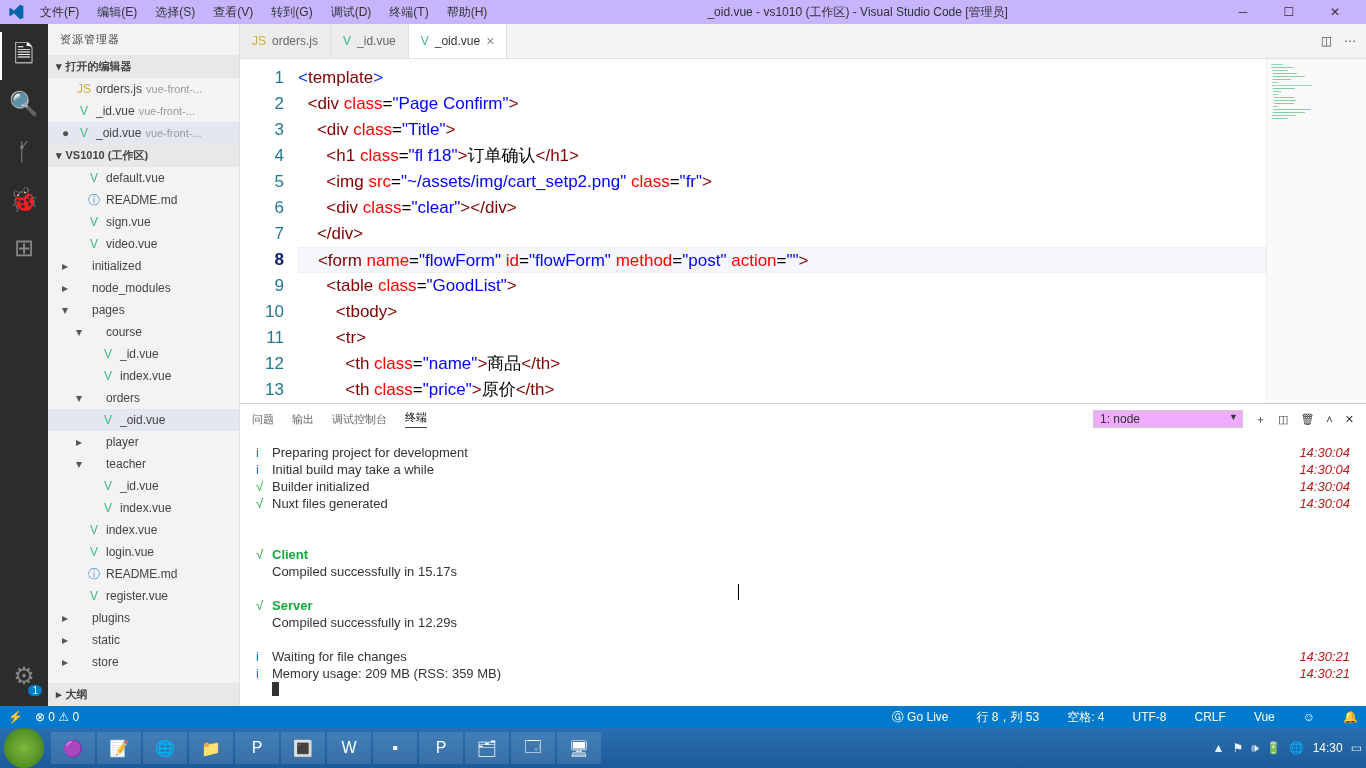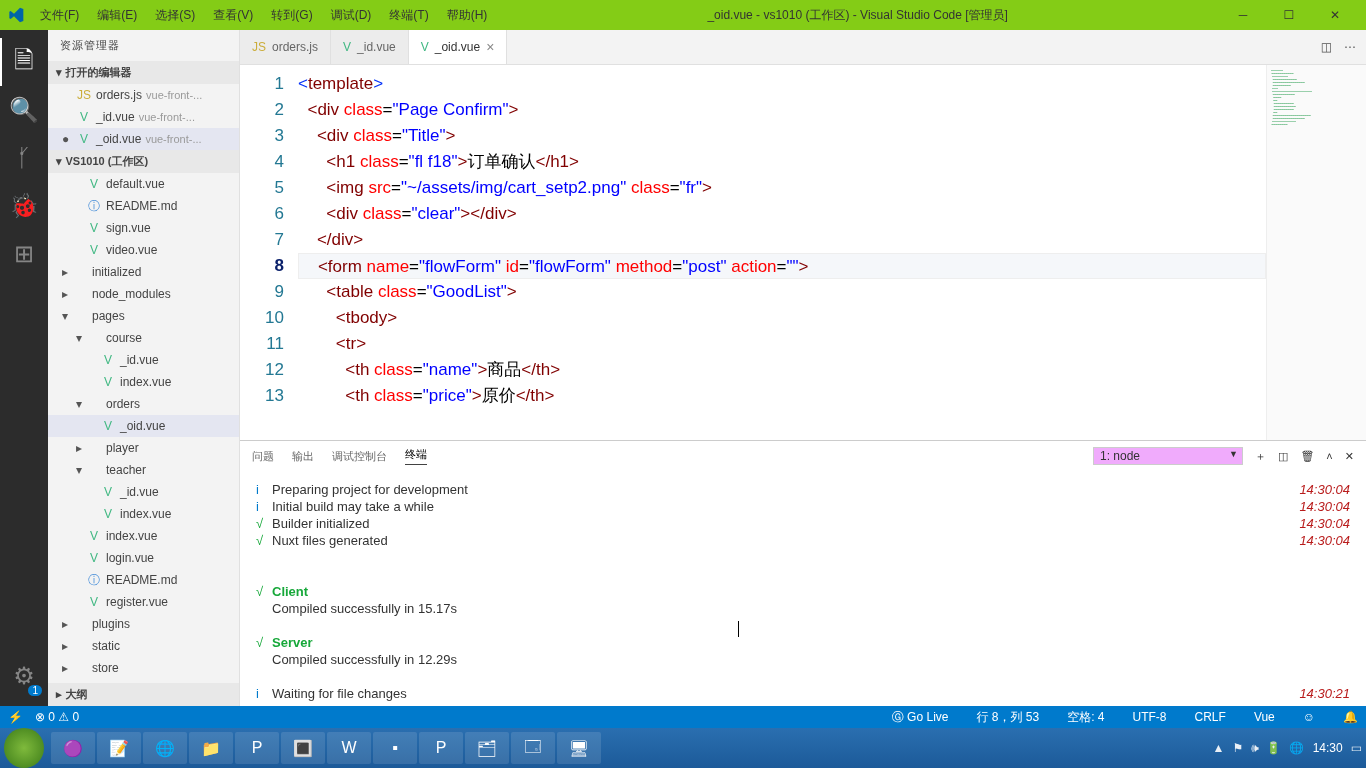--- a/index.html
+++ b/index.html
@@ -1,20 +1,20 @@
 <!DOCTYPE html>
 <html><head>
 <meta charset="utf-8">
 <style>
 * { margin: 0; padding: 0; box-sizing: border-box; font-family: "Segoe UI", "Microsoft YaHei", sans-serif; }
 html, body { height: 100%; overflow: hidden; }
 body { display: flex; flex-direction: column; background: #fff; font-size: 12px; }
 
 
-.titlebar { height: 30px; background: #84cc16; display: flex; align-items: center; padding: 0 8px; color: #333; }
+.titlebar { height: 24px; background: #c4b5fd; display: flex; align-items: center; padding: 0 8px; color: #333; }
 .titlebar .menus { display: flex; gap: 2px; }
 .titlebar .menu-item { padding: 4px 8px; cursor: default; }
 .titlebar .title-center { flex: 1; text-align: center; color: #333; }
 .titlebar .win-ctrl { display: flex; gap: 0; }
 .titlebar .win-btn { width: 46px; height: 30px; display: flex; align-items: center; justify-content: center; }
 .vscode-logo { width: 16px; height: 16px; margin-right: 8px; }
 
 
 .main { flex: 1; display: flex; min-height: 0; }
 
@@ -52,21 +52,21 @@
 .gutter .cur { color: #0b216b; font-weight:bold;}
 .code { flex: 1; padding: 6px 0; font-family: Consolas, "Courier New", monospace; font-size: 17px; line-height: 26px; white-space: pre; overflow: hidden;}
 .code .line { height: 26px; }
 .code .cur-line { background: #f5f7fa; border:1px solid #eee; }
 .tok-tag{color:#800000;} .tok-attr{color:#ff0000;} .tok-str{color:#0000ff;} .tok-pun{color:#800000;} .tok-txt{color:#000;} .tok-brk{color:#0431fa;}
 
 .minimap { width: 100px; background: #fafafa; border-left:1px solid #eee; }
 .minimap-inner{ margin:4px; font-size:2px; line-height:3px; color:#4a6; white-space:pre; overflow:hidden;}
 
 
-.panel { height: 266px; border-top: 1px solid #ccc; display: flex; flex-direction: column; background: #fff;}
+.panel { height: 303px; border-top: 1px solid #ccc; display: flex; flex-direction: column; background: #fff;}
 .panel-tabs { height: 30px; display: flex; align-items: center; padding: 0 12px; gap: 18px; font-size: 11px; color: #666;}
 .panel-tab.active { color:#000; border-bottom: 1px solid #424242; padding-bottom:2px;}
 .panel-tools { margin-left: auto; display:flex; align-items:center; gap:12px; color:#333;}
 .panel-select { border:1px solid #ccc; background:#f0abfc; font-size:12px; padding:1px 18px 1px 6px; position:relative; width:150px;}
 .panel-select::after{content:"▼"; position:absolute; right:4px; font-size:9px; color:#333;}
 .term { flex:1; padding: 10px 16px 4px 16px; font-family: Consolas, monospace; font-size: 13px; line-height: 17px; color: #333; overflow: hidden; position:relative;}
 .term .row { display:flex;}
 .term .mark { width: 16px; color:#007acc;}
 .term .mark.ok{ color:#17a83a;}
 .term .ts { margin-left:auto; color:#b91c1c;font-style:italic;}

